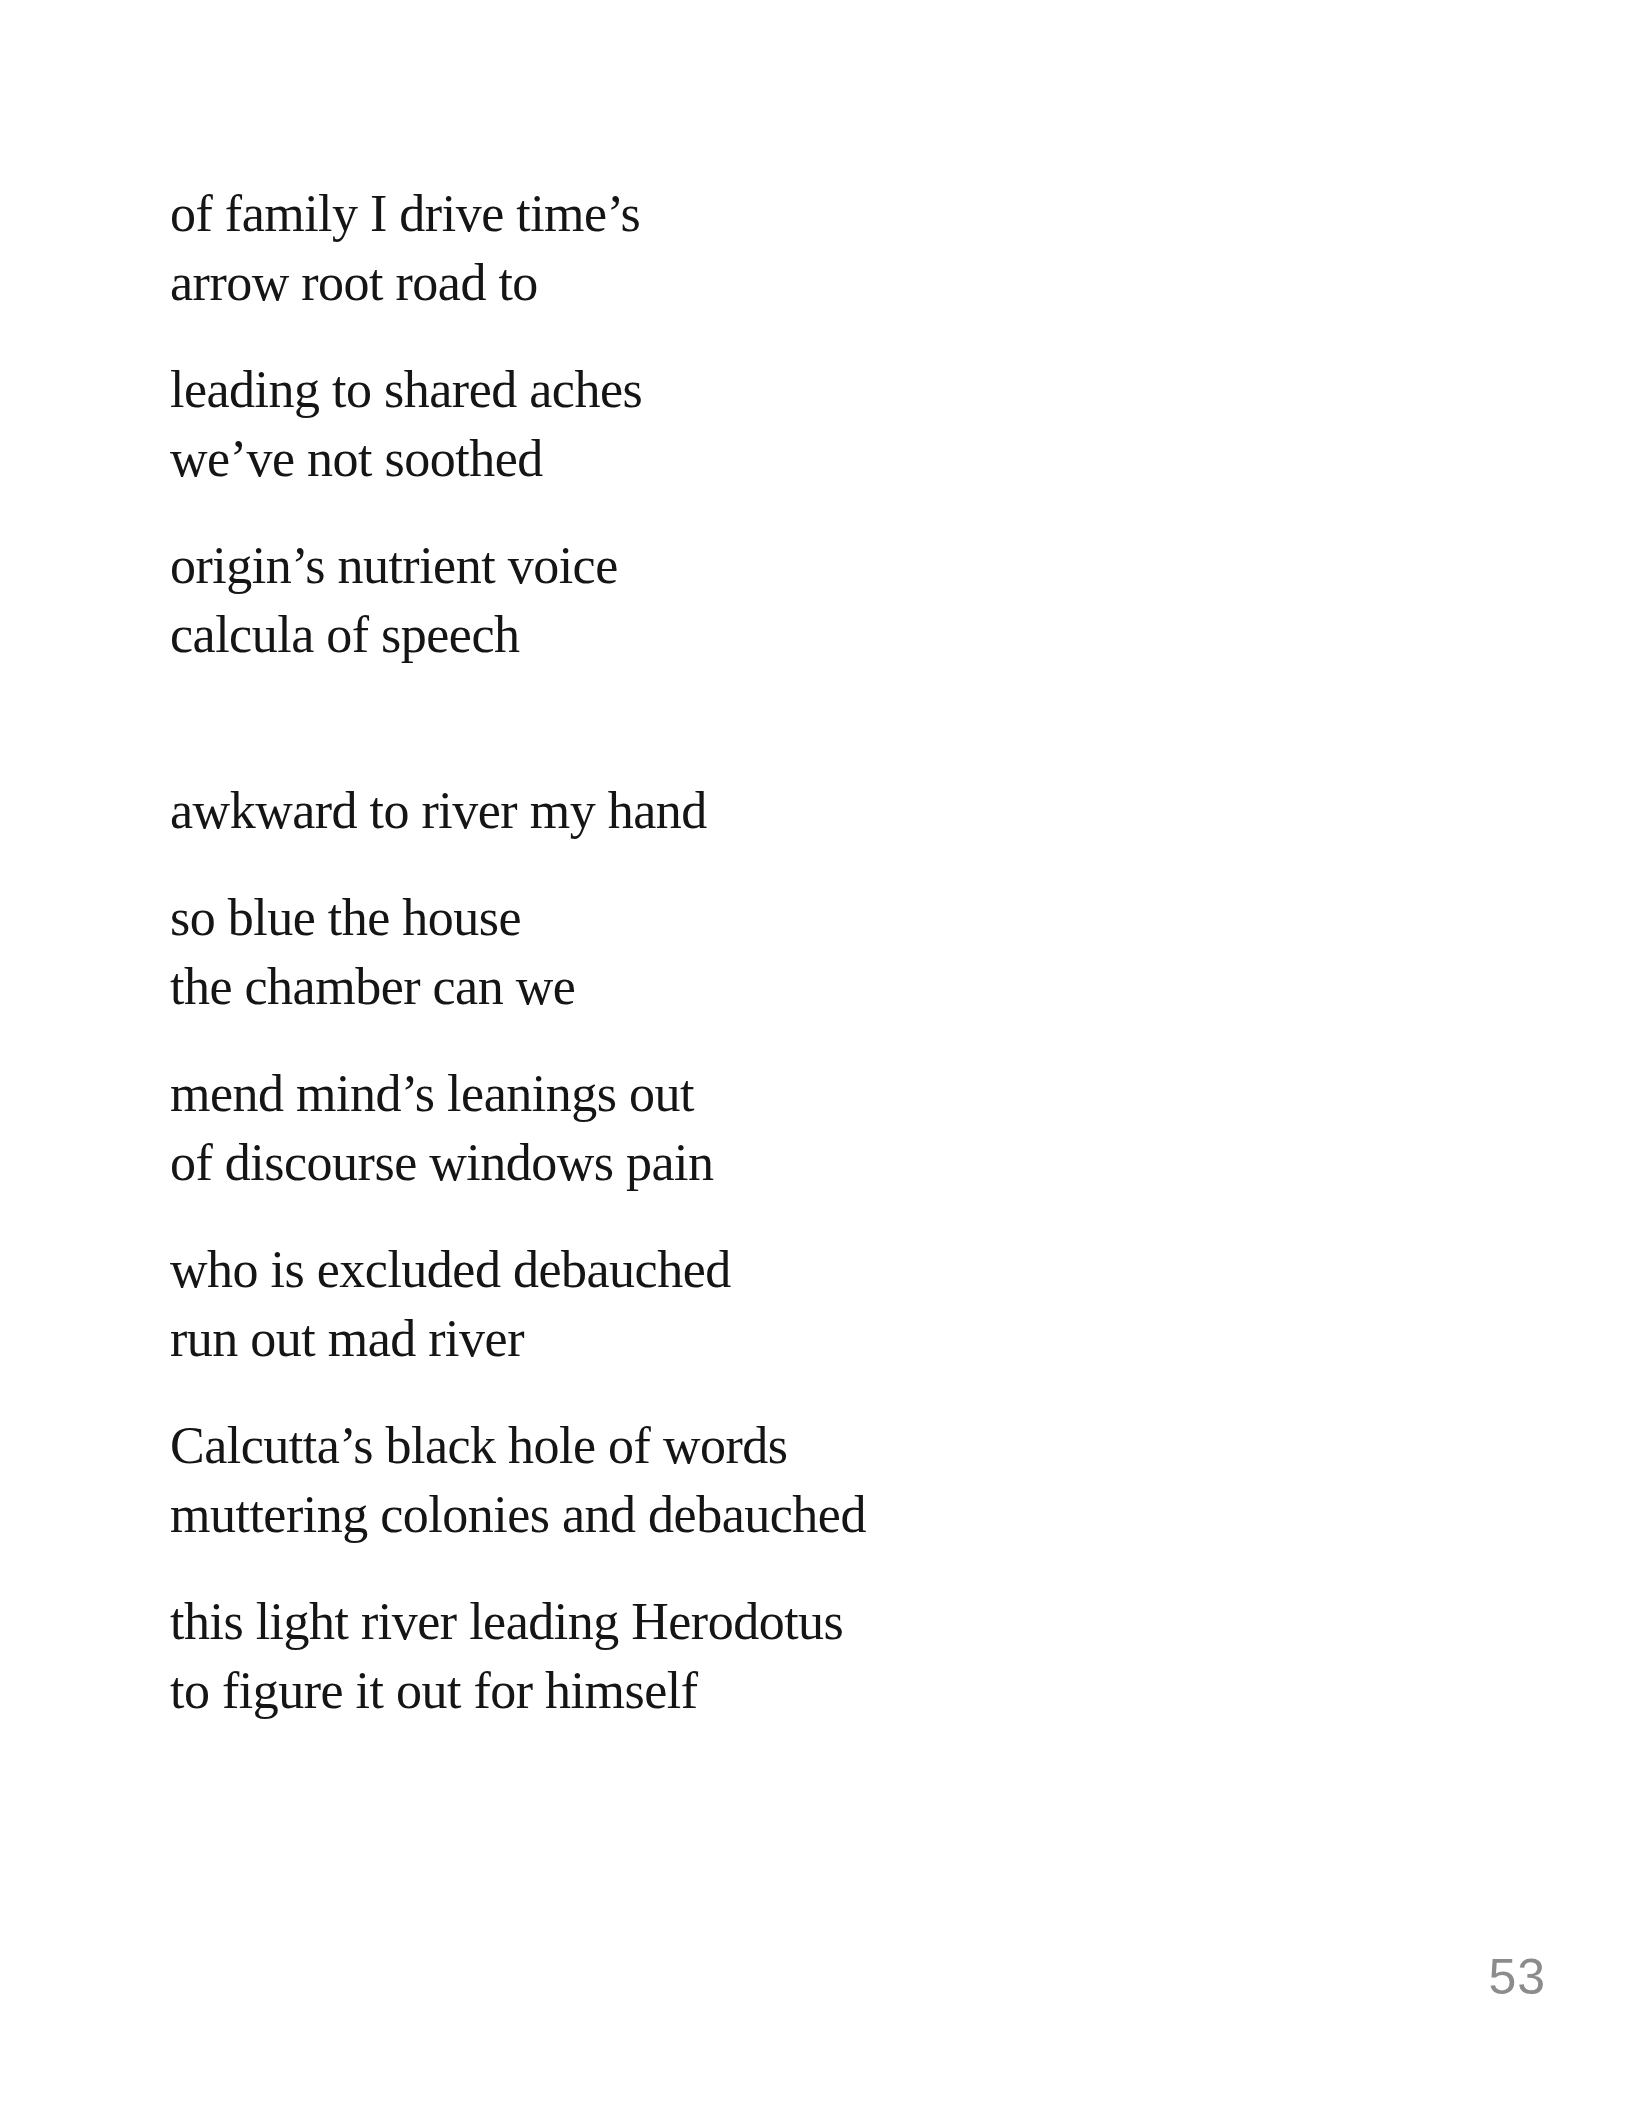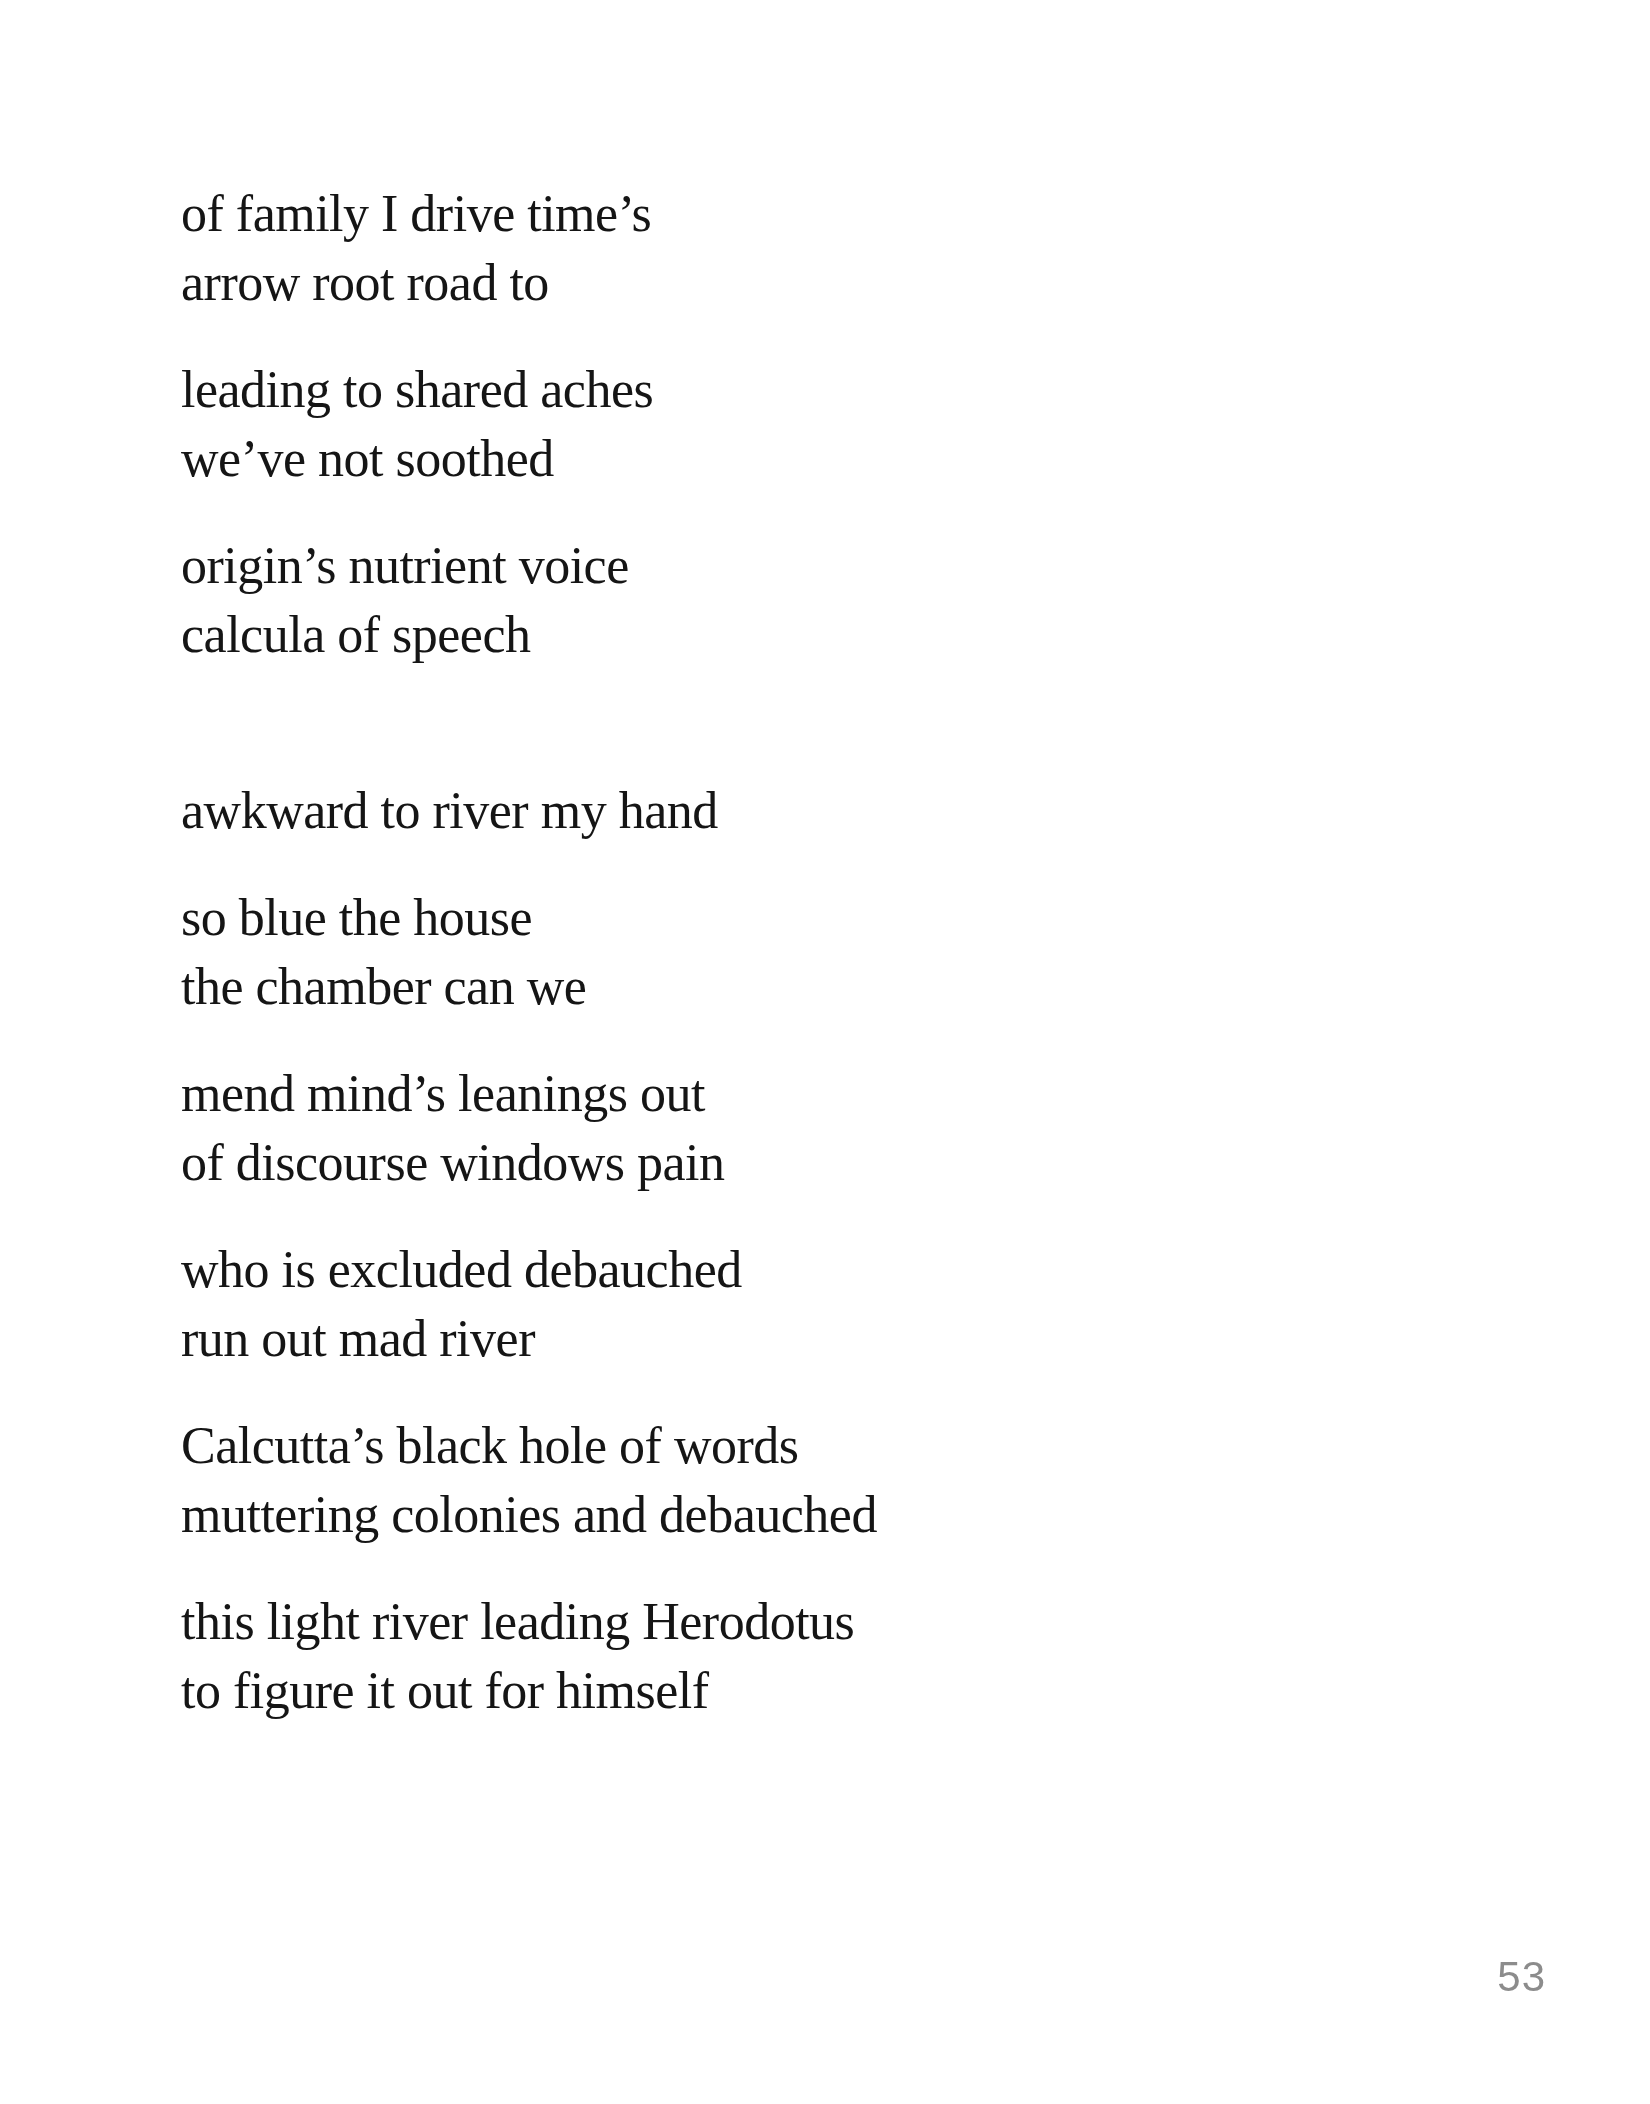--- a/index.html
+++ b/index.html
@@ -23,30 +23,30 @@
     left: 166px;
     top: 179px;
     width: 1100px;
     font-family: "Liberation Serif", serif;
     font-size: 52px;
     line-height: 69px;
     letter-spacing: -0.5px;
     color: #151515;
   }
   .stanza {
-    margin: 0 0 38px 15px;
+    margin: 0 0 38px 4px;
     padding: 0;
   }
   .page-number {
     position: absolute;
     top: 1956px;
     right: 104px;
     font-family: "Liberation Sans", sans-serif;
     font-weight: 300;
-    font-size: 42px;
+    font-size: 50px;
     line-height: 42px;
     letter-spacing: 1px;
     color: #8c8c8c;
   }
 </style>
 </head>
 <body>
 
 <div class="page">
 

